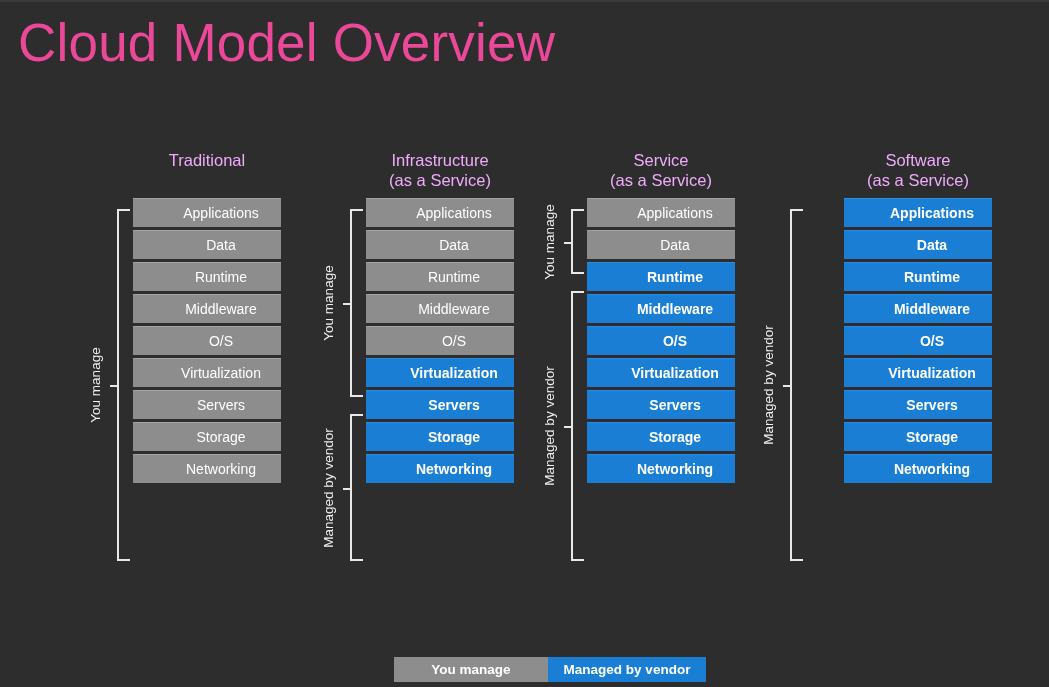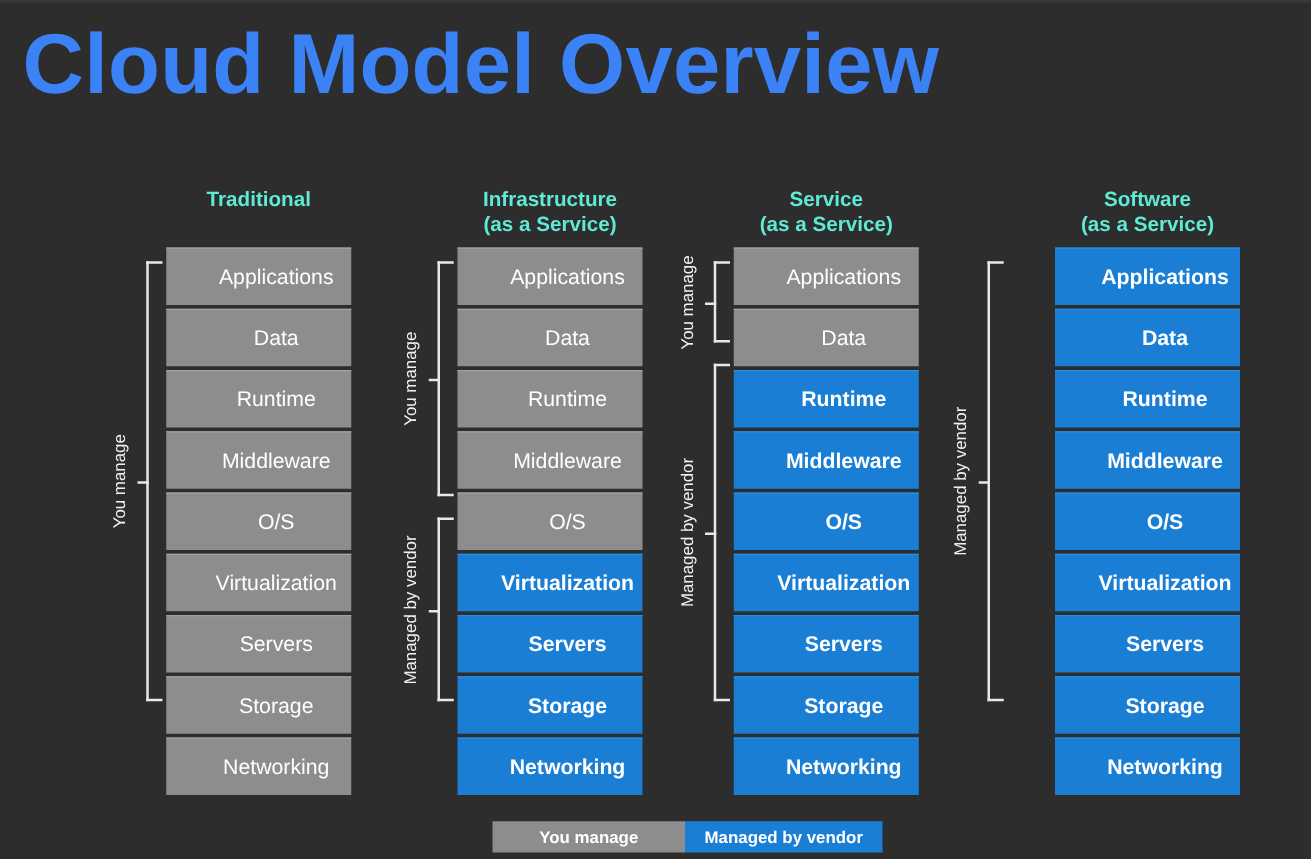--- a/index.html
+++ b/index.html
@@ -15,63 +15,63 @@
     position: relative;
     border-top: 2px solid #3a3a3a;
     box-sizing: border-box;
   }
 
   
   #slide-title {
     position: absolute;
     left: 18px;
     top: 10px;
-    font-size: 68px;
-    font-weight: 700;
-    color: #3b82f6;
+    font-size: 53px;
+    font-weight: 400;
+    color: #ec4899;
     letter-spacing: 0.2px;
     white-space: nowrap;
   }
 
   
   #columns {
     position: absolute;
     left: 0;
     top: 148px;
     width: 1049px;
     height: 420px;
   }
   .column {
     position: absolute;
     top: 0;
     width: 148px;
   }
   .col-header {
     text-align: center;
-    color: #5eead4;
+    color: #f0abfc;
     font-size: 16.5px;
-    font-weight: 700;
+    font-weight: 400;
     line-height: 20px;
     height: 48px;
     white-space: nowrap;
   }
   .col-header .line2 { display: block; }
 
   .stack {
     position: relative;
     width: 148px;
   }
   .layer-box {
-    height: 46px;
+    height: 29px;
     margin-bottom: 3px;
     display: flex;
     align-items: center;
     justify-content: center;
     color: #ffffff;
-    font-size: 17px;
+    font-size: 14px;
     box-sizing: border-box;
     padding-left: 28px;
   }
   .layer-box.gray {
     background: #8d8d8d;
     font-weight: 400;
     border-top: 1px solid #a2a2a2;
   }
   .layer-box.blue {
     background: #1a7fd4;

